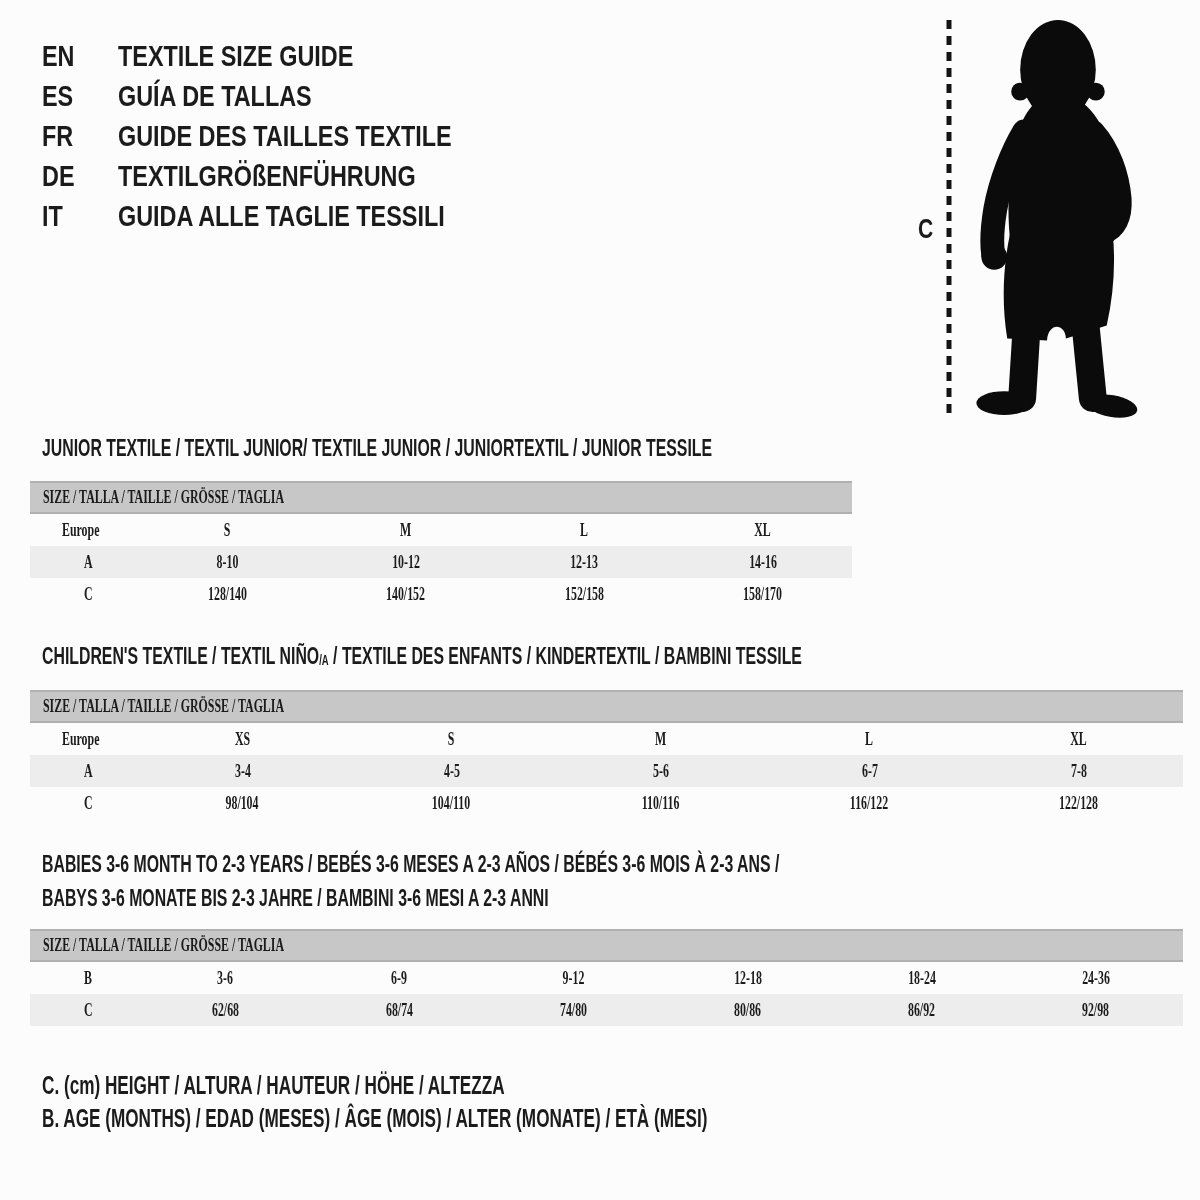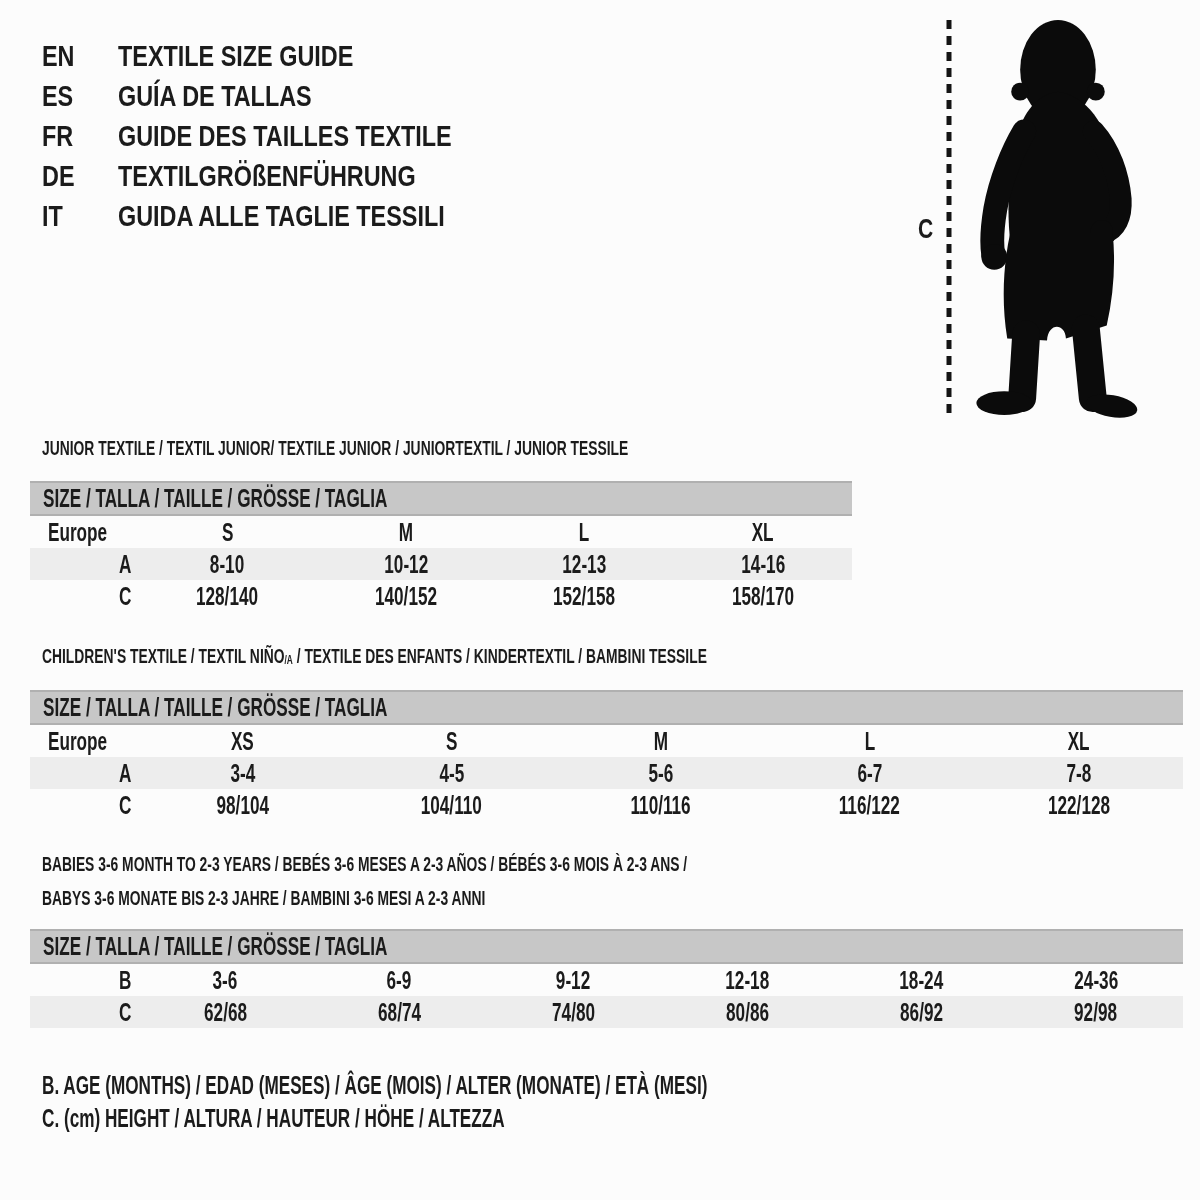--- a/index.html
+++ b/index.html
@@ -21,31 +21,31 @@
   .lang-code{position:absolute;left:0;top:0;}
   .lang-label{position:absolute;left:76px;top:0;}
 
   
   .figure{left:900px;top:18px;width:250px;height:404px;}
   .c-label{position:absolute;left:18px;top:196px;font-size:27px;line-height:30px;}
   .dash-svg{position:absolute;left:46px;top:2px;}
   .baby-svg{position:absolute;left:66px;top:2px;}
 
   
-  .sec-title{font-size:21px;line-height:27px;white-space:nowrap;}
+  .sec-title{font-size:24px;line-height:27px;white-space:nowrap;}
   .title-sub{font-size:.6em;vertical-align:-.08em;}
 
   
-  .size-table{border-collapse:collapse;table-layout:fixed;width:100%;font-size:26px;}
+  .size-table{border-collapse:collapse;table-layout:fixed;width:100%;font-size:18px;font-family:Liberation Serif, serif;}
   .size-table td{padding:0;vertical-align:middle;height:32px;}
   td.bar{
     background:#c7c7c7;height:29px;padding-left:13px;
     border-top:2px solid #b0b0b0;border-bottom:2px solid #b0b0b0;
   }
-  td.lbl{text-align:right;padding-left:12px;}
+  td.lbl{text-align:center;padding-left:12px;}
   td.ctr{text-align:center;}
   tr.stripe td{background:#ededed;}
   .tw1{left:30px;top:481px;width:822px;}
   .tw2{left:30px;top:690px;width:1153px;}
   .tw3{left:30px;top:929px;width:1153px;}
   col.col-label{width:108px;}
 
   
   .babies-title div{height:34px;}
 
@@ -227,15 +227,15 @@
       <td class="ctr"><span class="cC">74/80</span></td>
       <td class="ctr"><span class="cC">80/86</span></td>
       <td class="ctr"><span class="cC">86/92</span></td>
       <td class="ctr"><span class="cC">92/98</span></td>
     </tr>
   </tbody>
     </table>
 </div>
 
 <div class="abs legend">
+  <div class="legend-line"><span class="cL">C. (cm) HEIGHT / ALTURA / HAUTEUR / HÖHE / ALTEZZA</span></div>
   <div class="legend-line"><span class="cL">B. AGE (MONTHS) / EDAD (MESES) / ÂGE (MOIS) / ALTER (MONATE) / ETÀ (MESI)</span></div>
-  <div class="legend-line"><span class="cL">C. (cm) HEIGHT / ALTURA / HAUTEUR / HÖHE / ALTEZZA</span></div>
 </div>
 
 </body></html>

